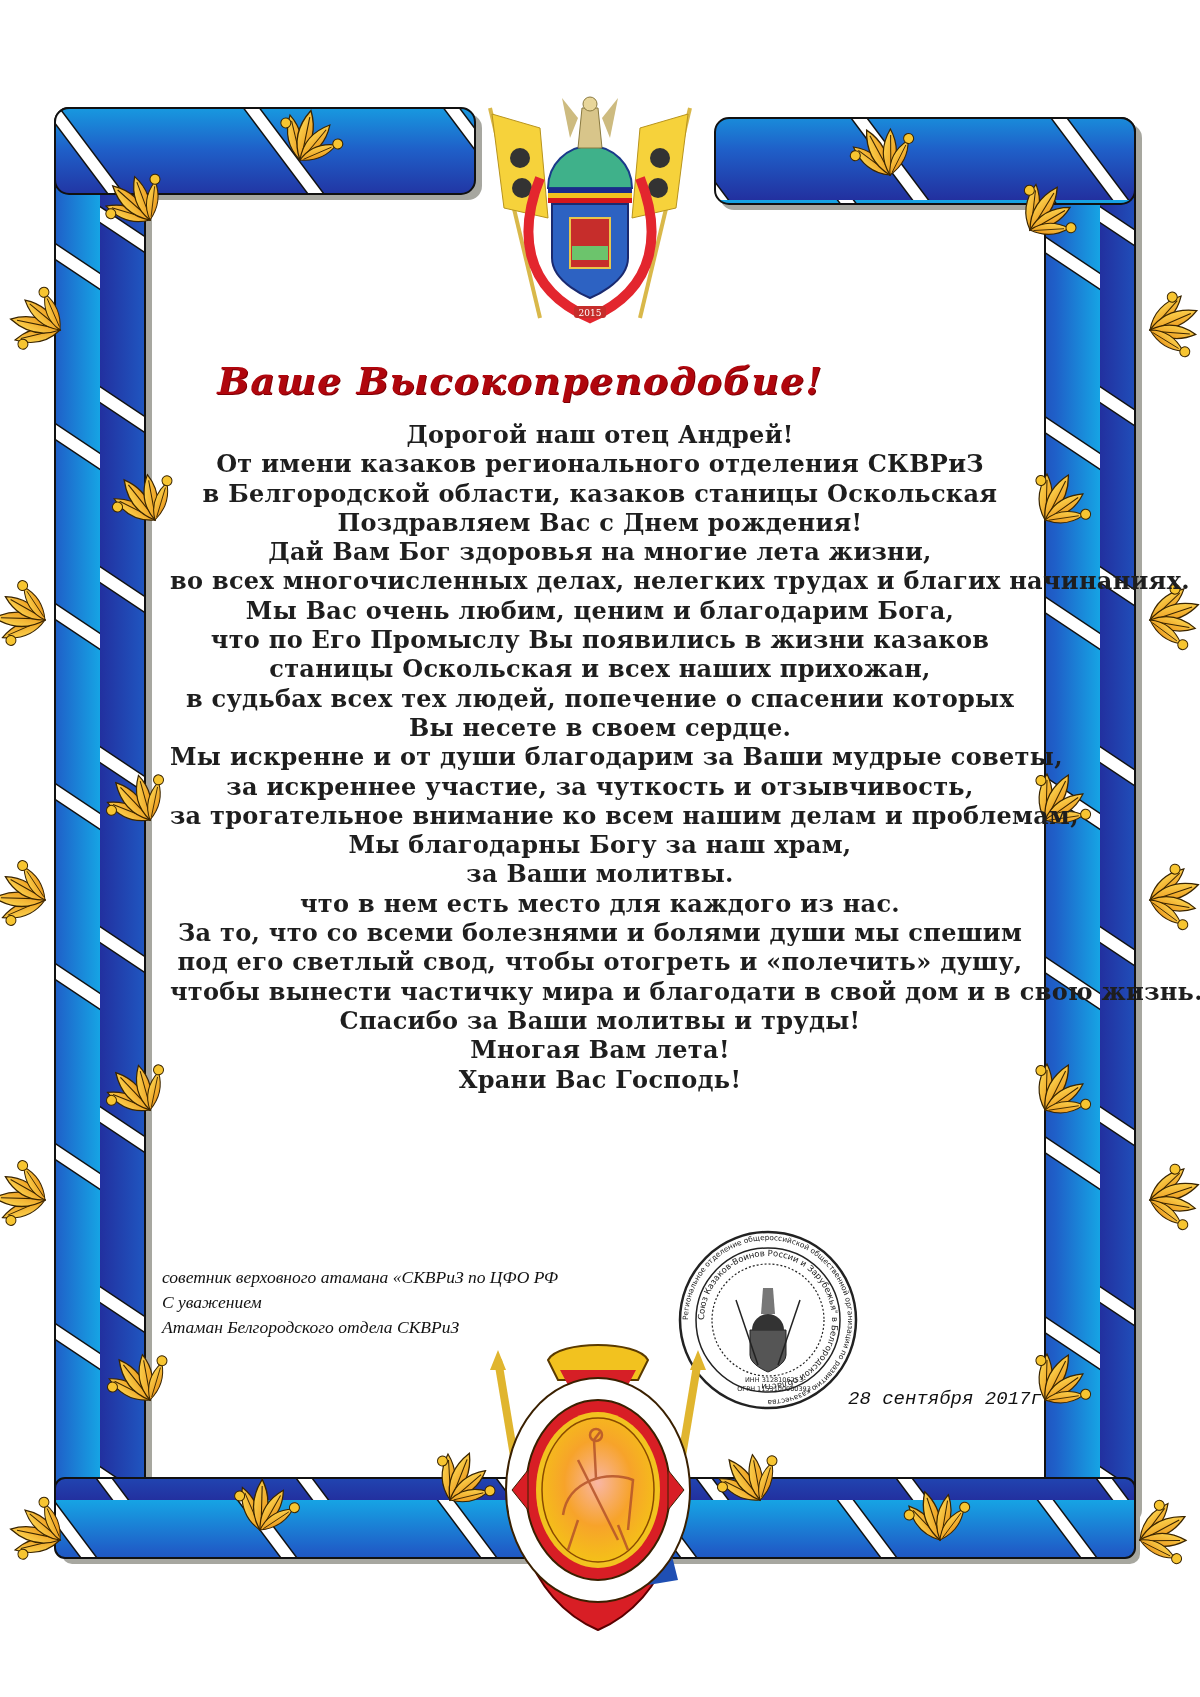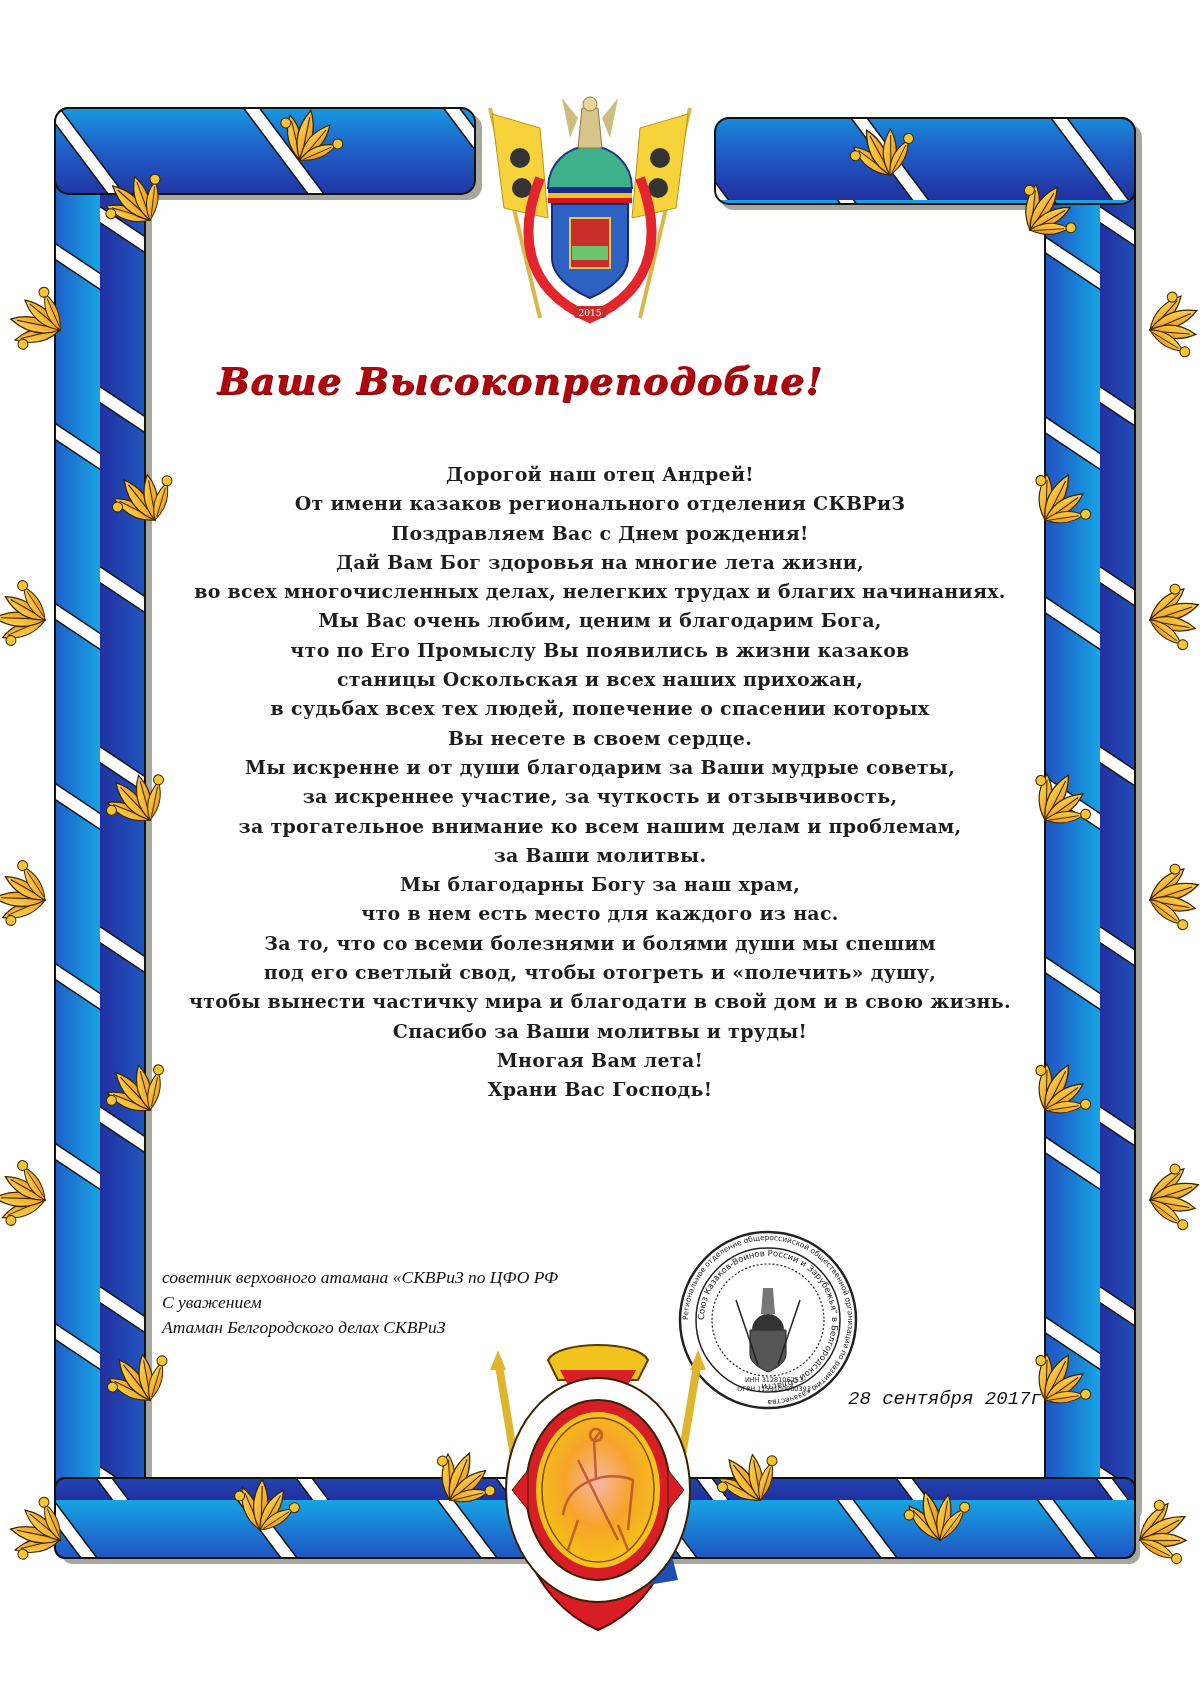--- a/index.html
+++ b/index.html
@@ -13,21 +13,21 @@
       position: absolute; left: 0; width: 1040px; top: 358px;
       text-align: center; color: #b0060d;
       font-family: "DejaVu Serif", serif; font-weight: bold; font-style: italic;
       font-size: 38px; letter-spacing: 1px;
       text-shadow: 1px 1px 0 #7a0006;
     }
     .body-text {
       position: absolute; left: 170px; width: 860px; top: 420px;
       text-align: center; color: #1e1e1e;
       font-family: "DejaVu Serif", serif; font-weight: bold;
-      font-size: 19px; line-height: 29.3px; letter-spacing: 0.3px; margin-top: 40px;
+      font-size: 24px; line-height: 29.3px; letter-spacing: 0.3px;
     }
     .body-text .line { display: block; white-space: nowrap; }
     .signature {
       position: absolute; left: 162px; top: 1265px;
       font-family: "Liberation Serif", serif; font-style: italic;
       font-size: 17.5px; line-height: 25px; color: #111;
     }
     .signature .line { display: block; white-space: nowrap; }
     .date {
       position: absolute; left: 848px; top: 1388px;
@@ -155,46 +155,47 @@
   <path d="M132 30 L148 10 L140 50 Z" fill="#cdbb80"></path>
   <rect x="104" y="218" width="32" height="12" rx="3" fill="#c62d2b"></rect>
   <text x="120" y="228" font-size="9" fill="#fff" text-anchor="middle" font-family="DejaVu Serif, serif">2015</text>
 </svg>
 
 <div class="title">Ваше Высокопреподобие!</div>
 
 <div class="body-text">
   <span class="line">Дорогой наш отец Андрей!</span>
   <span class="line">От имени казаков регионального отделения СКВРиЗ</span>
+  <span class="line">в Белгородской области, казаков станицы Оскольская</span>
   <span class="line">Поздравляем Вас с Днем рождения!</span>
   <span class="line">Дай Вам Бог здоровья на многие лета жизни,</span>
   <span class="line">во всех многочисленных делах, нелегких трудах и благих начинаниях.</span>
   <span class="line">Мы Вас очень любим, ценим и благодарим Бога,</span>
   <span class="line">что по Его Промыслу Вы появились  в жизни казаков</span>
   <span class="line">станицы Оскольская и всех наших прихожан,</span>
   <span class="line">в судьбах всех тех людей, попечение о спасении которых</span>
   <span class="line">Вы несете в своем сердце.</span>
   <span class="line">Мы искренне и от души благодарим за Ваши мудрые советы,</span>
   <span class="line">за искреннее участие, за чуткость и отзывчивость,</span>
   <span class="line">за трогательное внимание ко всем нашим делам и проблемам,</span>
+  <span class="line">Мы благодарны Богу за наш храм,</span>
   <span class="line">за Ваши молитвы.</span>
-  <span class="line">Мы благодарны Богу за наш храм,</span>
   <span class="line">что в нем есть место для каждого из нас.</span>
   <span class="line">За то, что со всеми болезнями и болями души мы спешим</span>
   <span class="line">под его светлый свод, чтобы отогреть и «полечить» душу,</span>
   <span class="line">чтобы вынести частичку мира и благодати в свой дом и в свою жизнь.</span>
   <span class="line">Спасибо за Ваши молитвы и труды!</span>
   <span class="line">Многая Вам лета!</span>
   <span class="line">Храни  Вас Господь!</span>
 </div>
 
 <div class="signature">
   <span class="line">советник верховного атамана «СКВРиЗ по ЦФО  РФ</span>
   <span class="line">С уважением</span>
-  <span class="line">Атаман Белгородского делах СКВРиЗ</span>
+  <span class="line">Атаман Белгородского отдела СКВРиЗ</span>
 </div>
 
 <svg class="stamp" viewBox="0 0 180 180" xmlns="http://www.w3.org/2000/svg">
   <defs>
     <path id="outerArc" d="M90 90 m -80 0 a 80 80 0 1 1 160 0 a 80 80 0 1 1 -160 0"></path>
     <path id="innerArc" d="M90 90 m -64 0 a 64 64 0 1 1 128 0 a 64 64 0 1 1 -128 0"></path>
   </defs>
   <circle cx="90" cy="90" r="88" fill="#fff" stroke="#222" stroke-width="2.5"></circle>
   <circle cx="90" cy="90" r="72" fill="none" stroke="#222" stroke-width="1.5"></circle>
   <circle cx="90" cy="90" r="56" fill="none" stroke="#222" stroke-width="1.2" stroke-dasharray="2 2"></circle>

